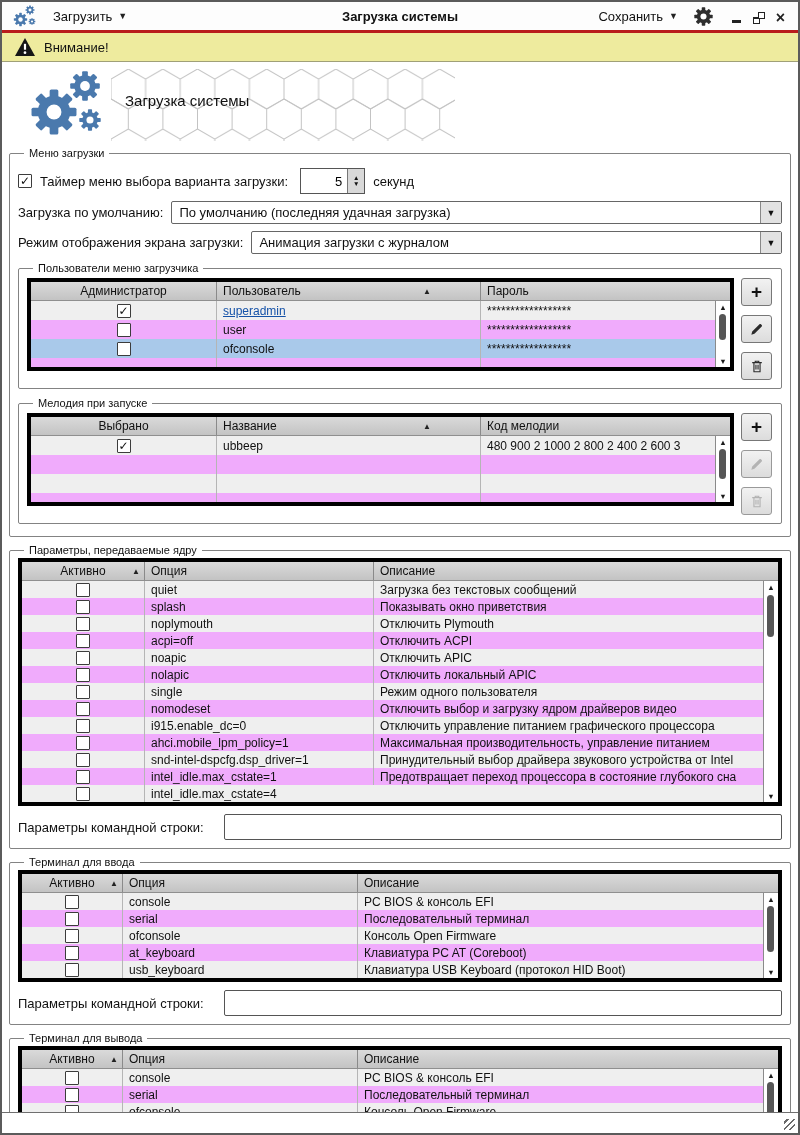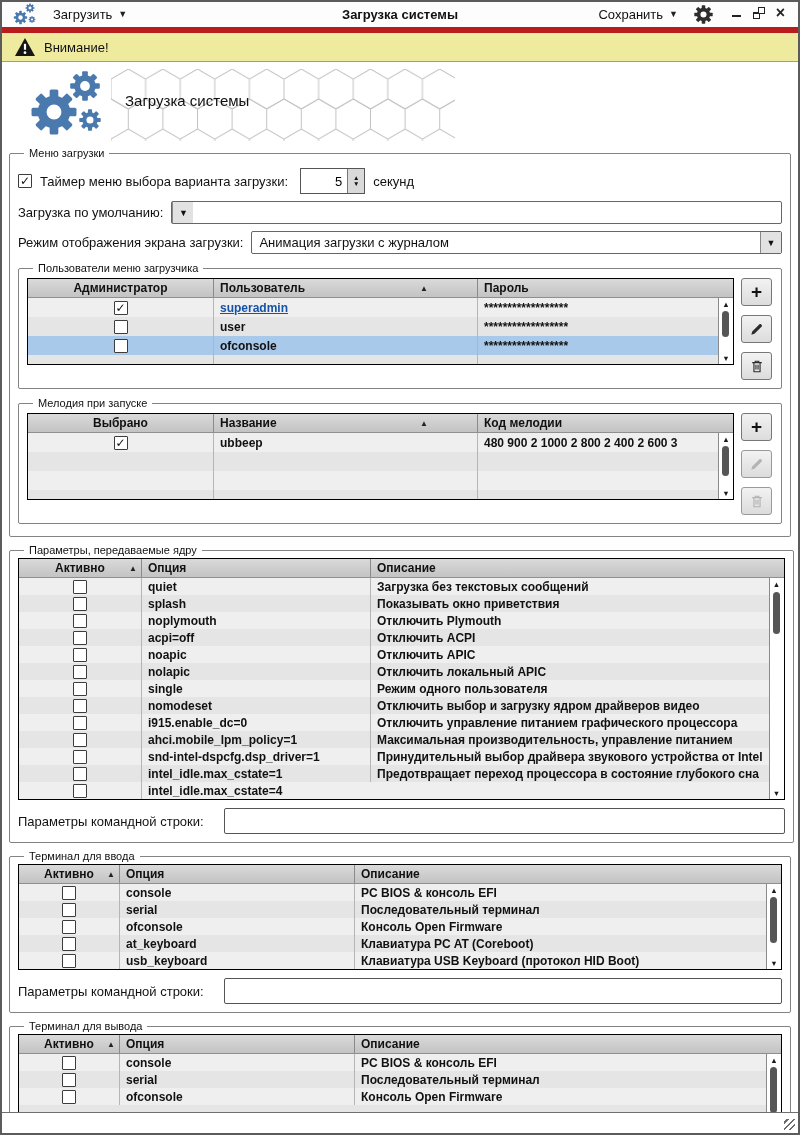--- a/index.html
+++ b/index.html
@@ -3,25 +3,25 @@
 <meta charset="utf-8">
 <style>
   html,body{margin:0;padding:0;background:#fff;}
   body{width:800px;height:1135px;overflow:hidden;
        font-family:"Liberation Sans","DejaVu Sans",sans-serif;font-size:13px;color:#111;}
   *{box-sizing:border-box;}
   .window{width:800px;height:1135px;border:2px solid #5b5b5b;display:flex;flex-direction:column;background:#fff;}
 
   
   .toolbar{height:31px;flex:0 0 31px;display:flex;align-items:center;padding:4px 10px;gap:10px;
-           position:relative;border-bottom:6px solid #b91c1c;background:#fdfdfd;}
+           position:relative;border-bottom:3px solid #b91c1c;background:#fdfdfd;}
   .tbbtn{display:flex;align-items:center;gap:6px;background:none;border:none;font:inherit;color:#111;padding:2px 4px;cursor:pointer;}
   .chev{font-size:9px;color:#222;line-height:1;}
   .tbtitle{position:absolute;left:0;right:0;text-align:center;font-weight:600;pointer-events:none;}
-  .tbright{margin-left:auto;display:flex;align-items:flex-start;gap:12px;z-index:1;}
+  .tbright{margin-left:auto;display:flex;align-items:flex-end;gap:12px;z-index:1;}
   .winbtns{display:flex;align-items:center;gap:7px;margin-left:4px;}
   .winbtn{width:15px;height:15px;display:flex;align-items:center;justify-content:center;cursor:pointer;}
   .minbar{width:9px;height:2.5px;background:#222;margin-top:7px;}
   .maxbox{position:relative;width:12px;height:12px;display:block;}
   .maxbox i{position:absolute;display:block;width:7px;height:7px;border:1.2px solid #222;background:#fff;}
   .maxbox .sq1{right:0;top:0;}
   .maxbox .sq2{left:0;bottom:0;border-top-width:2.5px;}
   .closex{font-size:16px;font-weight:700;color:#222;line-height:1;}
 
   
@@ -59,21 +59,21 @@
   .spinbtns span{font-size:6.5px;line-height:6.5px;color:#111;}
 
   
   .combo{flex:1;height:23px;border:1px solid #666;border-radius:2px;background:#fff;display:flex;align-items:center;cursor:pointer;}
   .cval{flex:1;padding:0 7px;white-space:nowrap;overflow:hidden;}
   .cbtn{width:21px;align-self:stretch;border-left:1px solid #888;background:#e2e2e2;
         display:flex;align-items:center;justify-content:center;font-size:9px;color:#111;}
 
   
   .tblrow{display:flex;align-items:flex-start;}
-  .dtable{flex:1;border:1px solid #000000;background:#e5e5e5;font-weight:bold;}
+  .dtable{flex:1;border:4px solid #000000;background:#f0abfc;}
   .thead{display:flex;height:19px;background:linear-gradient(#dadada,#c3c3c3);
          border-bottom:1px solid #8f8f8f;font-size:12px;align-items:stretch;}
   .hcell{display:flex;align-items:center;padding:0 6px;position:relative;overflow:hidden;white-space:nowrap;}
   .hcell + .hcell{border-left:1px solid #8a8a8a;}
   .hcell.center{justify-content:center;}
   .sort{position:absolute;right:4px;font-size:8px;color:#222;}
   .tbody{position:relative;overflow:hidden;}
   .h66{height:66px;} .h221{height:221px;} .h85{height:85px;}
   .rowsbox{margin-right:15px;}
   .trow{display:flex;height:19px;align-items:stretch;font-size:12px;}
@@ -223,20 +223,21 @@
             <span>▲</span>
             <span>▼</span>
           </span>
         </span>
         <span class="lbl">секунд</span>
       </div>
 
       <div class="frow">
         <span class="lbl">Загрузка по умолчанию:</span>
         <span class="combo">
+          <span class="cval">По умолчанию (последняя удачная загрузка)</span>
           <span class="cbtn">▼</span>
         </span>
       </div>
 
       <div class="frow">
         <span class="lbl">Режим отображения экрана загрузки:</span>
         <span class="combo">
           <span class="cval">Анимация загрузки с журналом</span>
           <span class="cbtn">▼</span>
         </span>

